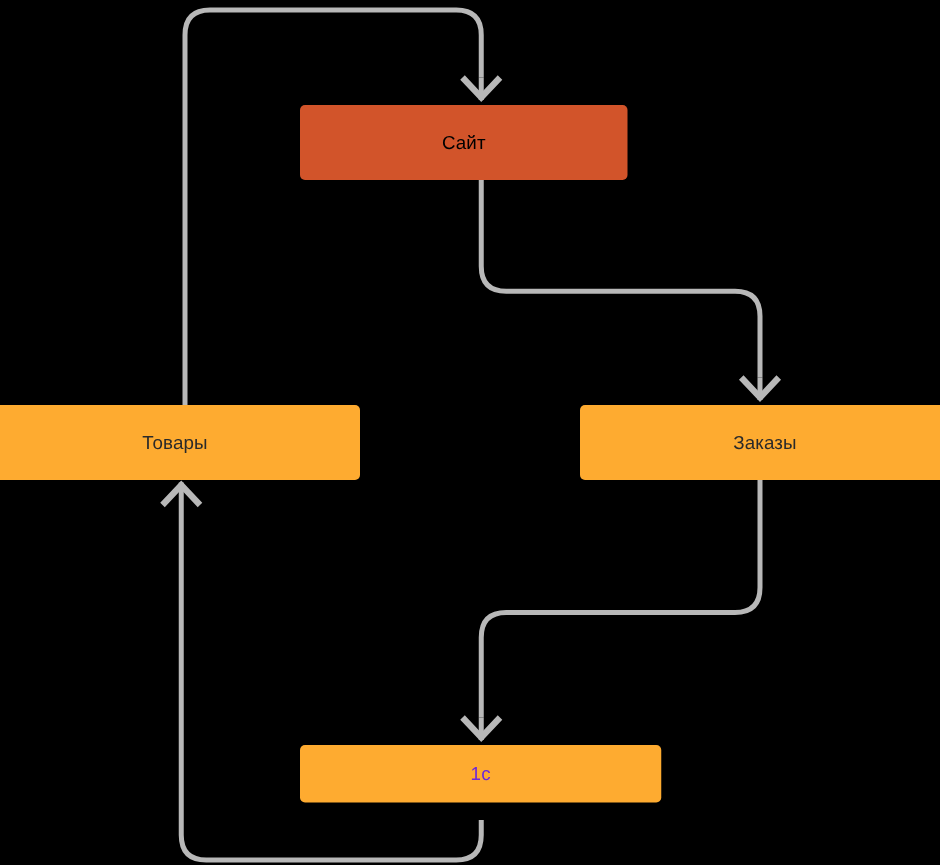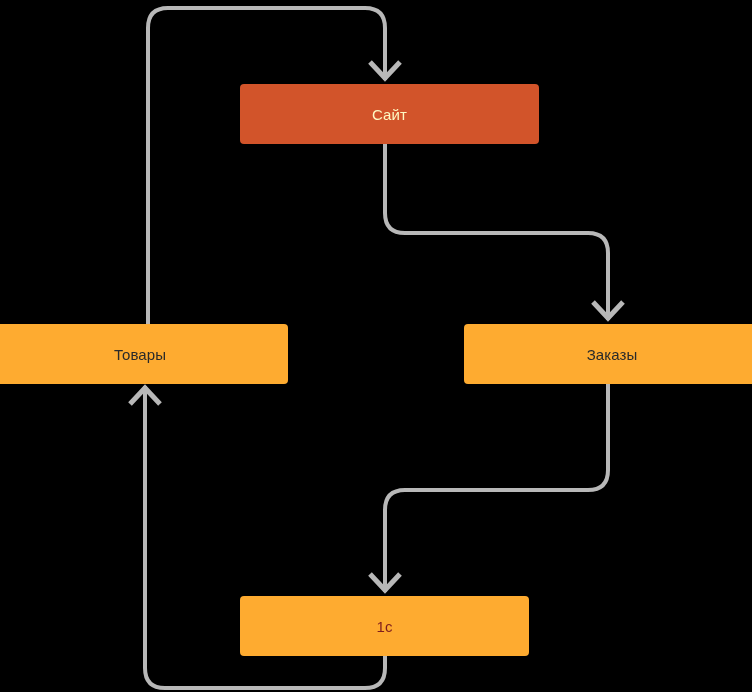--- a/index.html
+++ b/index.html
@@ -87,29 +87,29 @@
     </g>
 
     <g>
       <path d="M 385 656 L 385 668 Q 385 688 365 688 L 165 688 Q 145 688 145 668 L 145 404" fill="none" stroke="#b8b8b8" stroke-width="4" stroke-linecap="butt"></path>
       <path d="M 130 404 L 145 388 L 160 404" fill="none" stroke="#b8b8b8" stroke-width="5" stroke-linecap="butt" stroke-linejoin="miter"></path>
       <line x1="145" y1="386" x2="145" y2="404" stroke="#b8b8b8" stroke-width="4"></line>
     </g>
 
   </svg>
 
-  <div class="node" id="node-site" style="background: rgb(210, 84, 42); color: #fef9c3; left: 240px; top: 84px; width: 299px; height: 60px;">
+  <div class="node" id="node-site" style="background: rgb(210, 84, 42); color: #000000; left: 240px; top: 84px; width: 262px; height: 60px;">
     <span class="node-label">Сайт</span>
   </div>
 
   <div class="node" id="node-products" style="background: rgb(254, 171, 48); color: rgb(42, 42, 42); left: -8px; top: 324px; width: 296px; height: 60px;">
     <span class="node-label">Товары</span>
   </div>
 
   <div class="node" id="node-orders" style="background: rgb(254, 171, 48); color: rgb(42, 42, 42); left: 464px; top: 324px; width: 296px; height: 60px;">
     <span class="node-label">Заказы</span>
   </div>
 
-  <div class="node" id="node-onec" style="background: rgb(254, 171, 48); color: #7f1d1d; left: 240px; top: 596px; width: 289px; height: 60px;">
+  <div class="node" id="node-onec" style="background: rgb(254, 171, 48); color: #6d28d9; left: 240px; top: 596px; width: 289px; height: 46px;">
     <span class="node-label">1с</span>
   </div>
 
 </div>
 
 </body></html>

